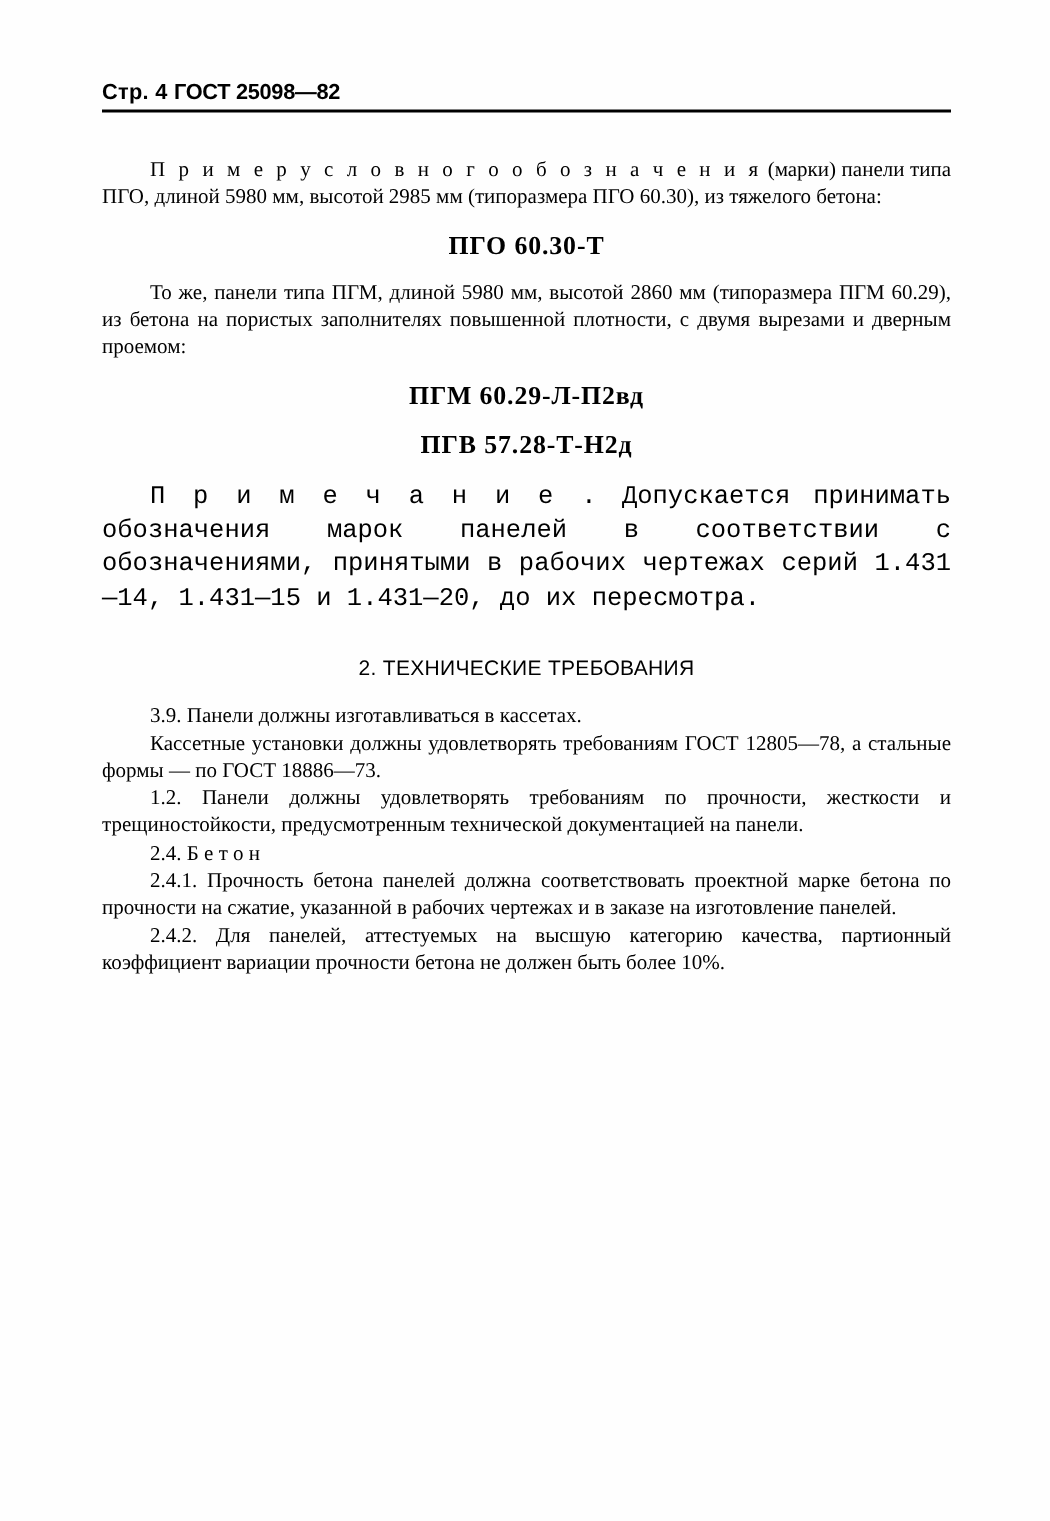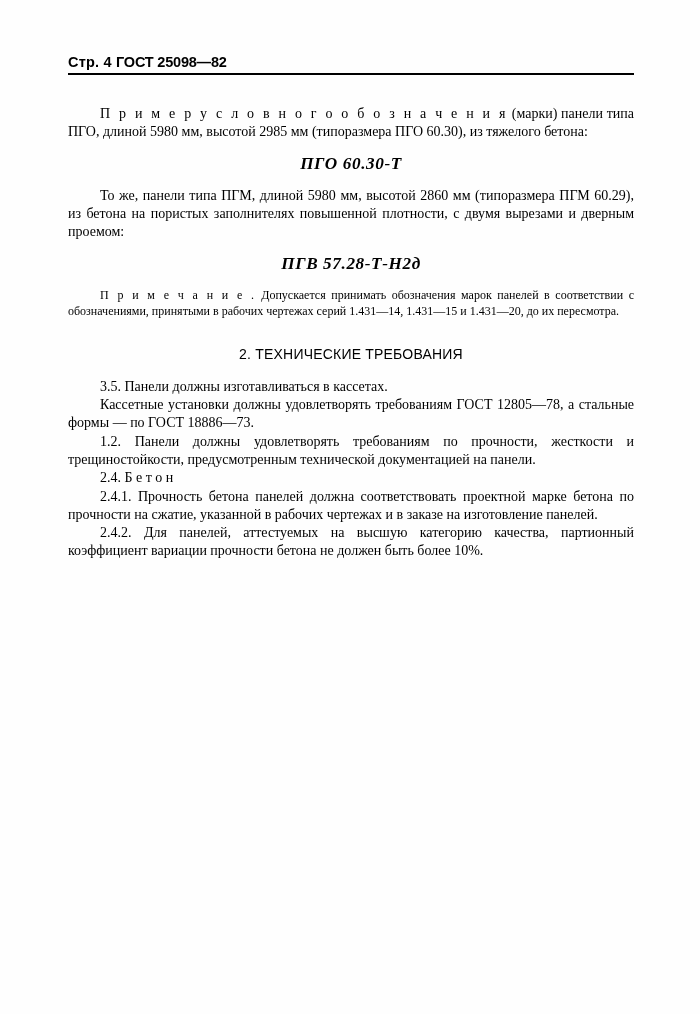--- a/index.html
+++ b/index.html
@@ -53,29 +53,28 @@
     hyphens: manual;
   }
   p.indent {
     text-indent: 32px;
   }
   .spaced {
     letter-spacing: 2.6px;
   }
   .center {
     text-align: center;
-    font-style: italic;
     font-weight: bold;
     font-size: 17.2px;
     margin: 13px 0 13px 0;
     letter-spacing: 0.6px;
   }
   .note {
-    font-family: Liberation Serif, serif;
-    font-size: 12px;
+    font-family: Liberation Mono, monospace;
+    font-size: 17px;
     line-height: 1.33;
     text-align: justify;
     margin-top: 14px;
   }
   .note .note-lead {
     letter-spacing: 1.6px;
   }
   .section-title {
     font-family: "Liberation Sans", sans-serif;
     font-weight: normal;
@@ -99,31 +98,32 @@
     <div class="rule"></div>
 
     <p class="indent block">
       <span class="spaced">П р и м е р   у с л о в н о г о   о б о з н а ч е н и я</span><span> (марки) панели ти­па ПГО, длиной 5980 мм, высотой 2985 мм (типоразмера ПГО 60.30), из тяжелого бетона:</span>
     </p>
 
     <div class="center">ПГО 60.30-Т</div>
 
     <p class="indent block">То же, панели типа ПГМ, длиной 5980 мм, высотой 2860 мм (типоразмера ПГМ 60.29), из бетона на пористых заполнителях повышенной плотности, с двумя вырезами и дверным проемом:</p>
 
+    <div class="center">ПГМ  60.29-Л-П2вд</div>
 
 
     <div class="center">ПГВ  57.28-Т-Н2д</div>
 
     <p class="note indent">
       <span class="note-lead">П р и м е ч а н и е .</span><span> Допускается принимать обозначения марок панелей в со­ответствии с обозначениями, принятыми в рабочих   чертежах   серий 1.431—14, 1.431—15 и 1.431—20, до их пересмотра.</span>
     </p>
 
     <div class="section-title">2. ТЕХНИЧЕСКИЕ ТРЕБОВАНИЯ</div>
 
-    <p class="indent">3.5. Панели должны изготавливаться в кассетах.</p>
+    <p class="indent">3.9. Панели должны изготавливаться в кассетах.</p>
     <p class="indent">Кассетные установки должны удовлетворять требованиям ГОСТ 12805—78, а стальные формы — по ГОСТ 18886—73.</p>
     <p class="indent">1.2. Панели должны удовлетворять требованиям по прочности, жесткости и трещиностойкости, предусмотренным технической до­кументацией на панели.</p>
     <p class="indent">2.4. Б е т о н</p>
     <p class="indent">2.4.1. Прочность бетона панелей должна соответствовать про­ектной марке бетона по прочности на сжатие, указанной в рабо­чих чертежах и в заказе на изготовление панелей.</p>
     <p class="indent">2.4.2. Для панелей, аттестуемых на высшую категорию каче­ства, партионный коэффициент  вариации прочности бетона не должен быть более 10%.</p>
 
   </div>
 </div>
 
 </body></html>

